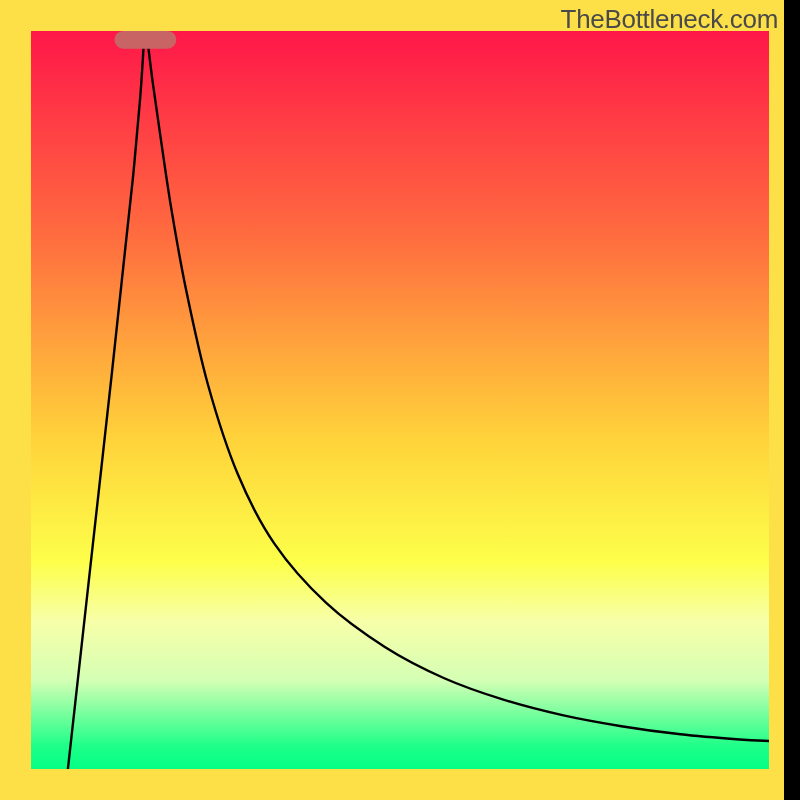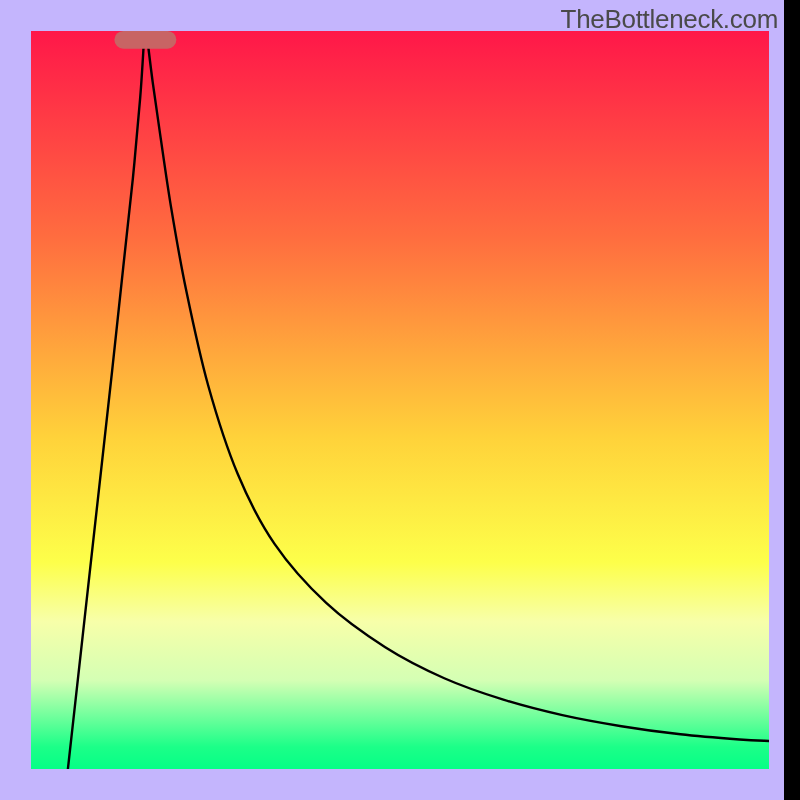--- a/index.html
+++ b/index.html
@@ -8,21 +8,21 @@
     width: 800px;
     height: 800px;
     overflow: hidden;
     background: #000;
     font-family: Arial, Helvetica, sans-serif;
   }
   .frame {
     position: absolute;
     top: 0; left: 0;
     width: 784px; height: 800px;
-    background: #c4b5fd;
+    background: #fde047;
   }
   .plot {
     position: absolute;
     top: 31px;
     left: 31px;
     width: 738px;
     height: 738px;
     overflow: hidden;
   }
   .watermark {

